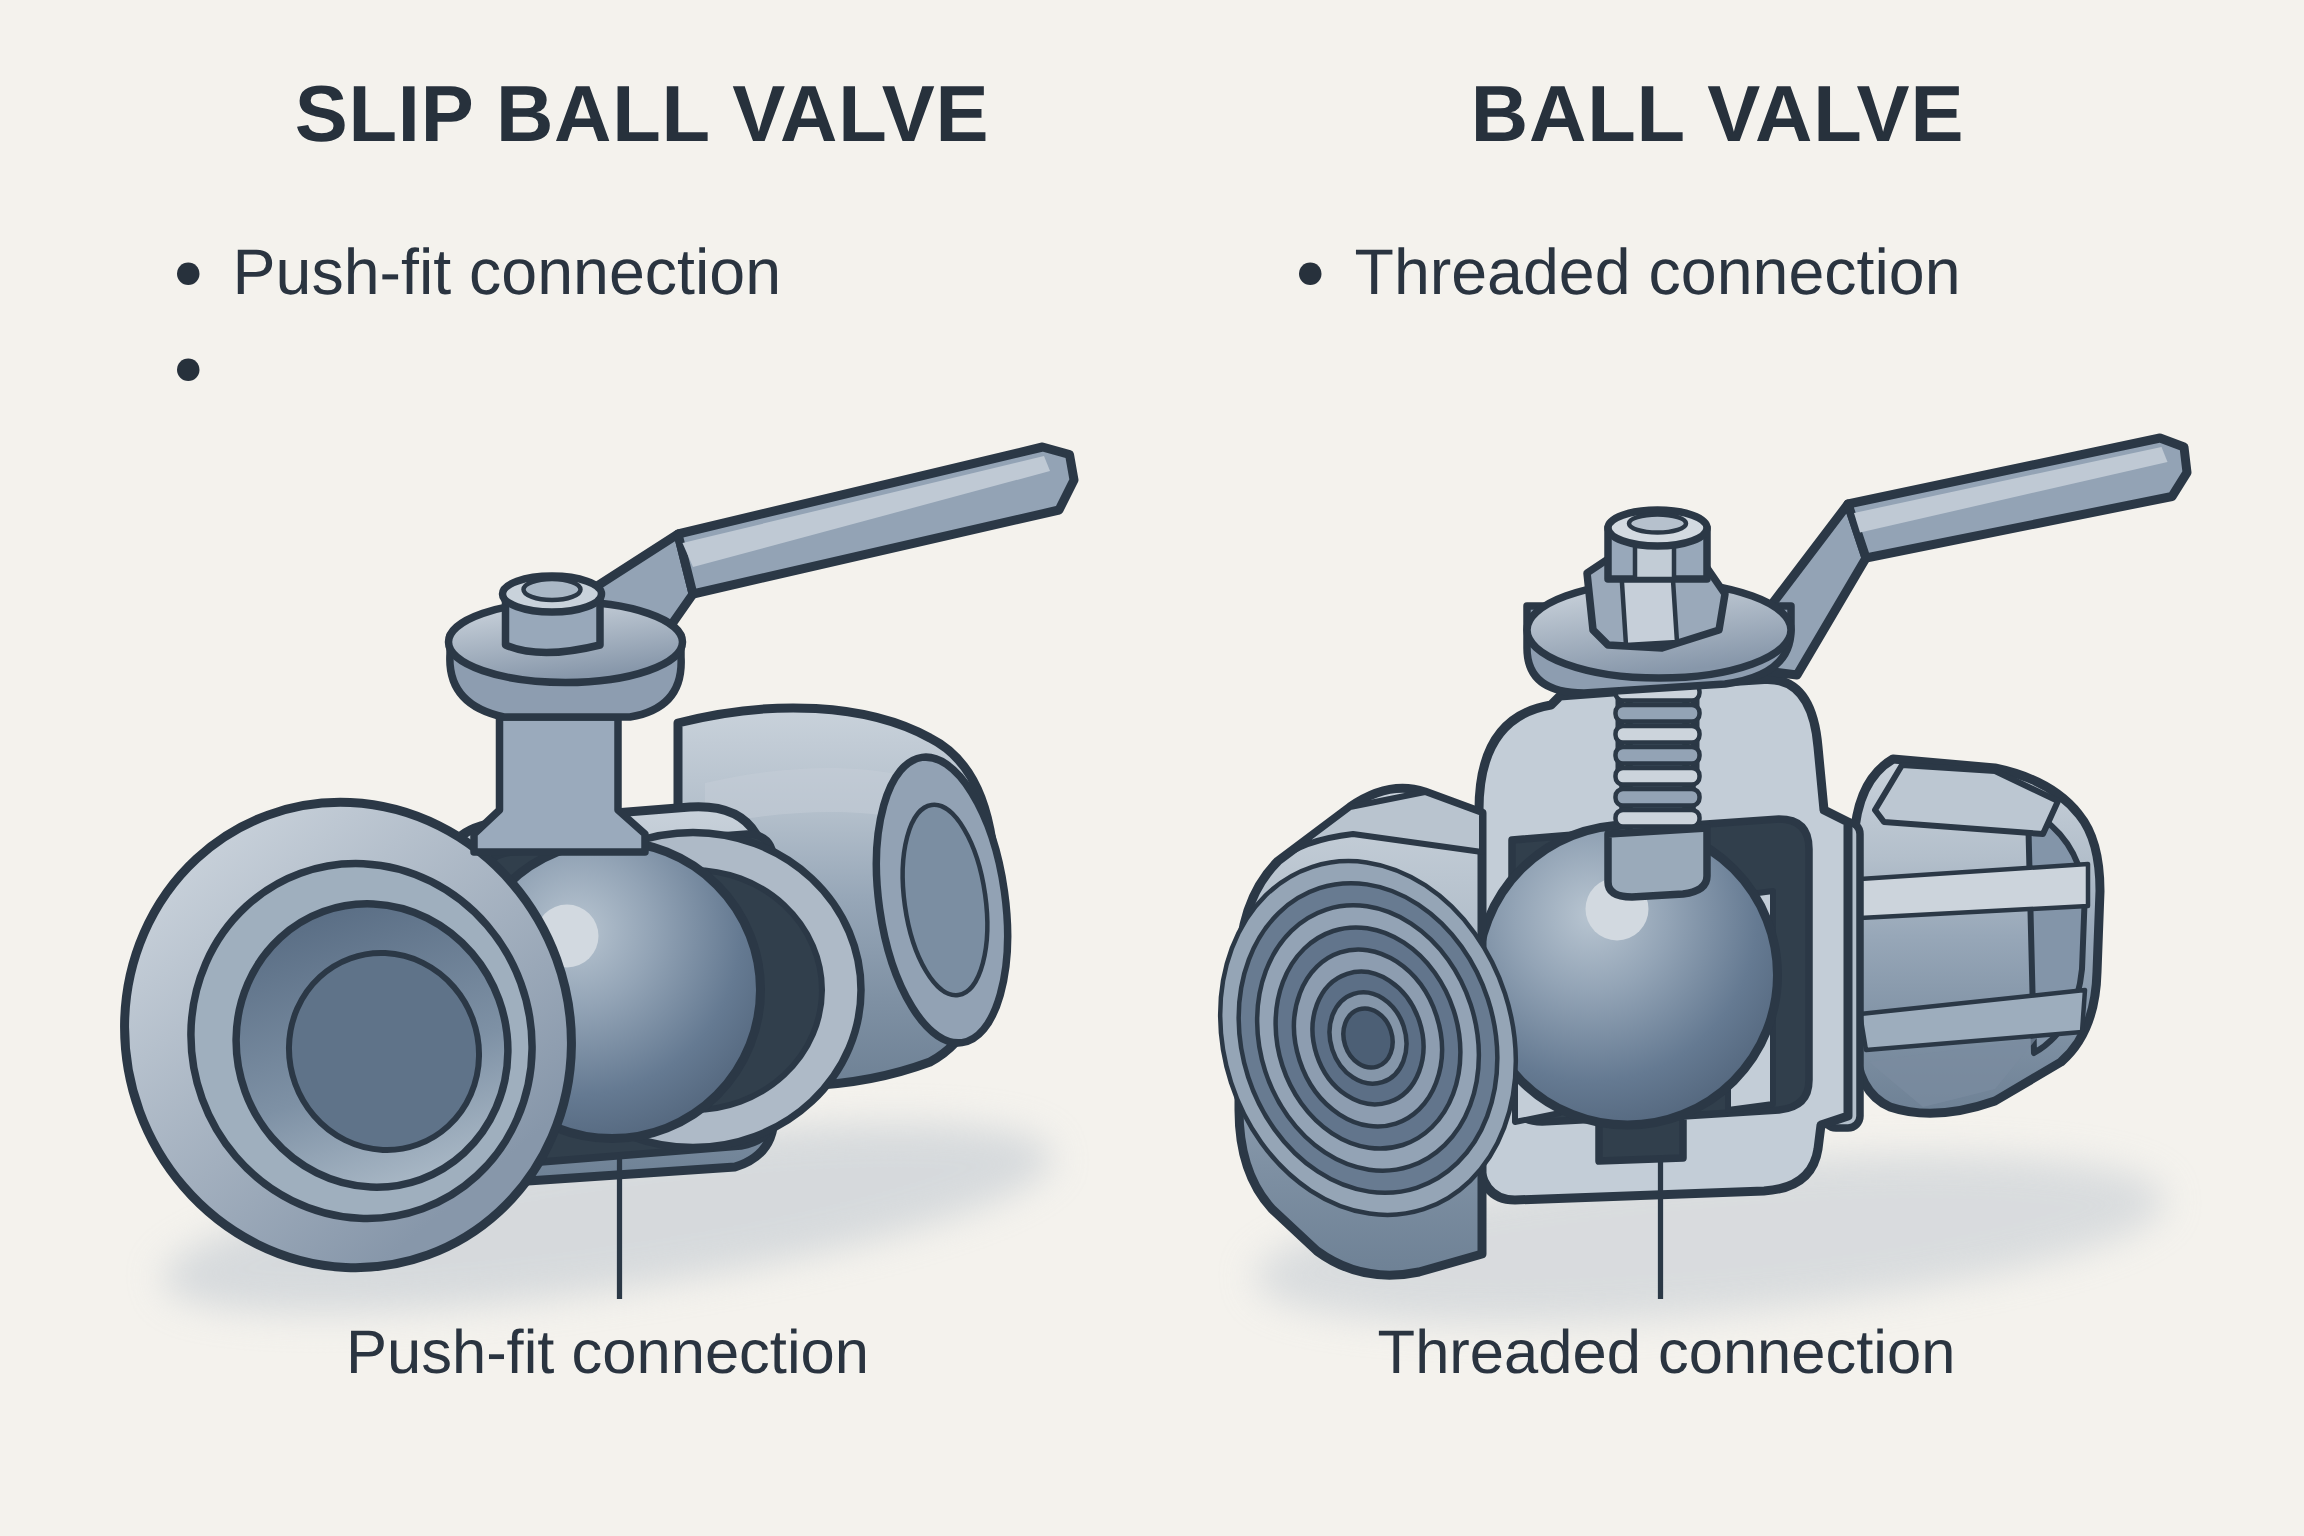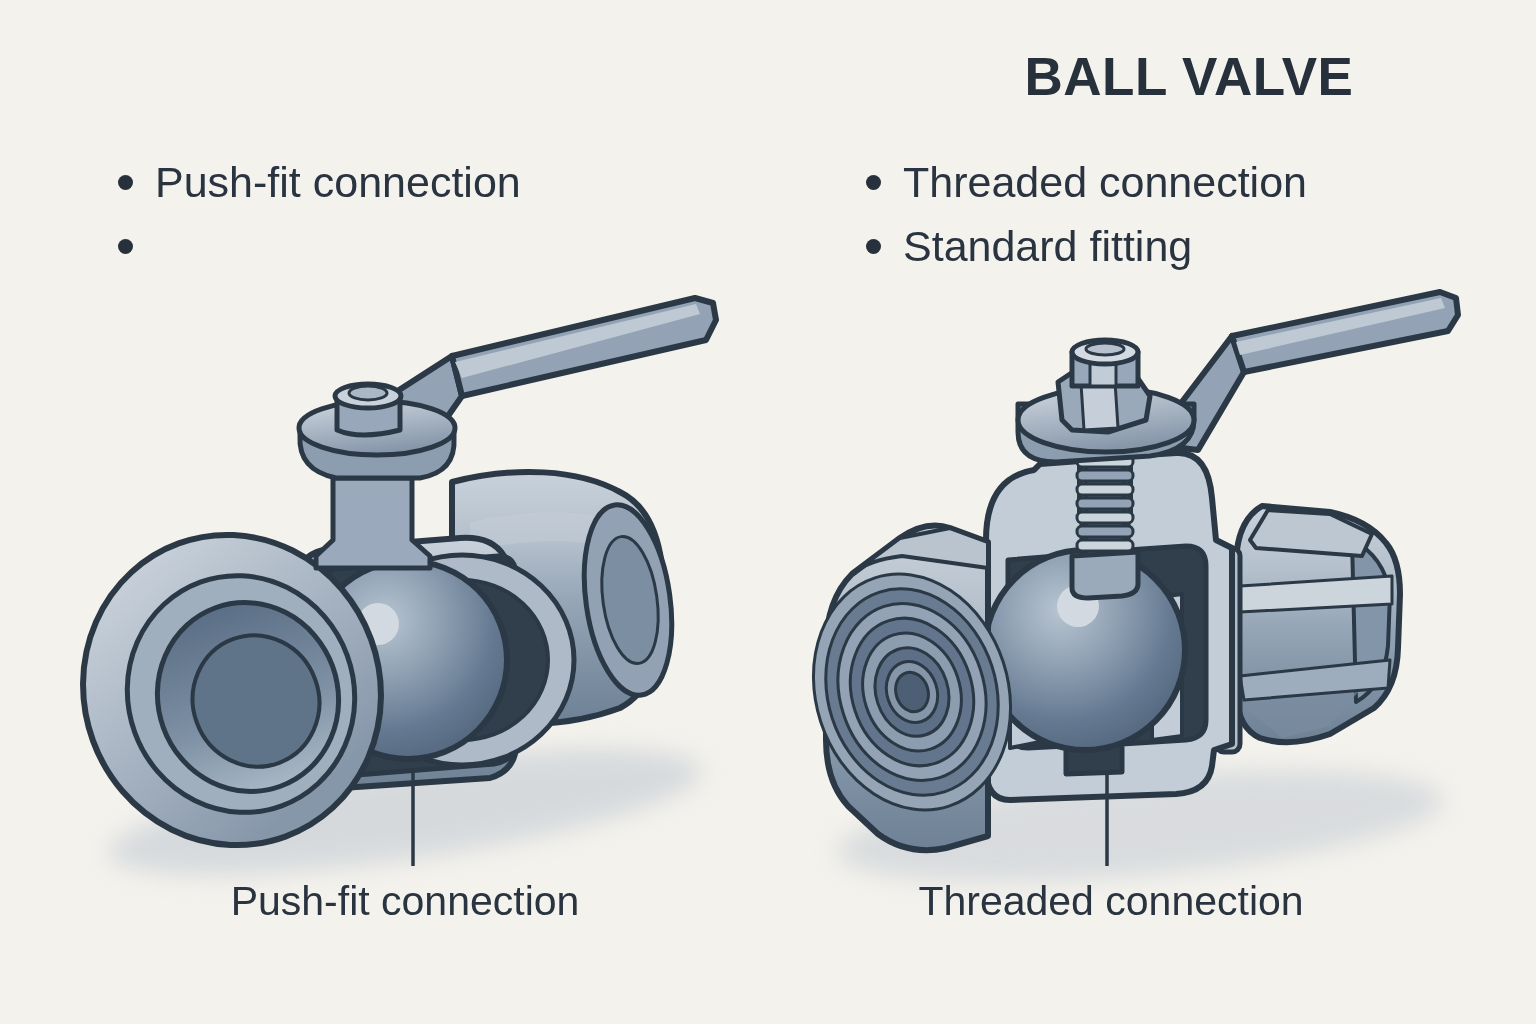--- a/index.html
+++ b/index.html
@@ -14,21 +14,21 @@
   .ol5 { stroke:#2b3846; stroke-width:5; stroke-linejoin:round; stroke-linecap:round; }
   .ol4 { stroke:#2b3846; stroke-width:4; stroke-linejoin:round; stroke-linecap:round; }
   .ol3 { stroke:#2b3846; stroke-width:3; stroke-linejoin:round; stroke-linecap:round; }
 
   .title {
     position:absolute; text-align:center;
     font-weight:700; font-size:53px; letter-spacing:.5px;
     white-space:nowrap;
   }
   #title-left  { left:128px; top:46px; width:600px; }
-  #title-right { left:889px; top:46px; width:600px; }
+  #title-right { left:845px; top:46px; width:600px; }
 
   .bullets { position:absolute; }
   #bullets-left  { left:118px; top:150px; }
   #bullets-right { left:866px; top:150px; }
   .bullet-row { display:flex; align-items:center; gap:22px; height:64px; }
   .dot { width:15px; height:15px; border-radius:50%; background:#27313c; flex:none; }
   .bullet-text { font-size:43px; color:#2a3440; white-space:nowrap; }
 
   .caption {
     position:absolute; text-align:center; font-size:41px; color:#2a3440;
@@ -203,41 +203,38 @@
         <ellipse class="ol3" cx="912" cy="692" rx="48" ry="60" transform="rotate(-18 912 692)" fill="#8d9db0"></ellipse>
         <ellipse class="ol3" cx="912" cy="692" rx="36" ry="45" transform="rotate(-18 912 692)" fill="#5c6f86"></ellipse>
         <ellipse class="ol3" cx="912" cy="692" rx="25" ry="31" transform="rotate(-18 912 692)" fill="#8596a9"></ellipse>
         <ellipse class="ol3" cx="912" cy="692" rx="16" ry="20" transform="rotate(-18 912 692)" fill="#4c5f75"></ellipse>
       </g>
 
       <line x1="1107" y1="772" x2="1107" y2="866" stroke="#2b3846" stroke-width="3.5"></line>
     </g>
   </svg>
 
+  <div class="title" id="title-left">SLIP BALL VALVE</div>
 
   <div class="title" id="title-right">BALL VALVE</div>
 
   <div class="bullets" id="bullets-left">
     <div class="bullet-row">
       <span class="dot"></span>
       <span class="bullet-text">Push-fit connection</span>
     </div>
     <div class="bullet-row">
       <span class="dot"></span>
     </div>
   </div>
 
   <div class="bullets" id="bullets-right">
     <div class="bullet-row">
       <span class="dot"></span>
       <span class="bullet-text">Threaded connection</span>
     </div>
-    <div class="bullet-row">
-      <span class="dot"></span>
-      <span class="bullet-text">Standard fitting</span>
-    </div>
   </div>
 
   <div class="caption" id="caption-left">Push-fit connection</div>
 
   <div class="caption" id="caption-right">Threaded connection</div>
 
 </div>
 
 </body></html>

